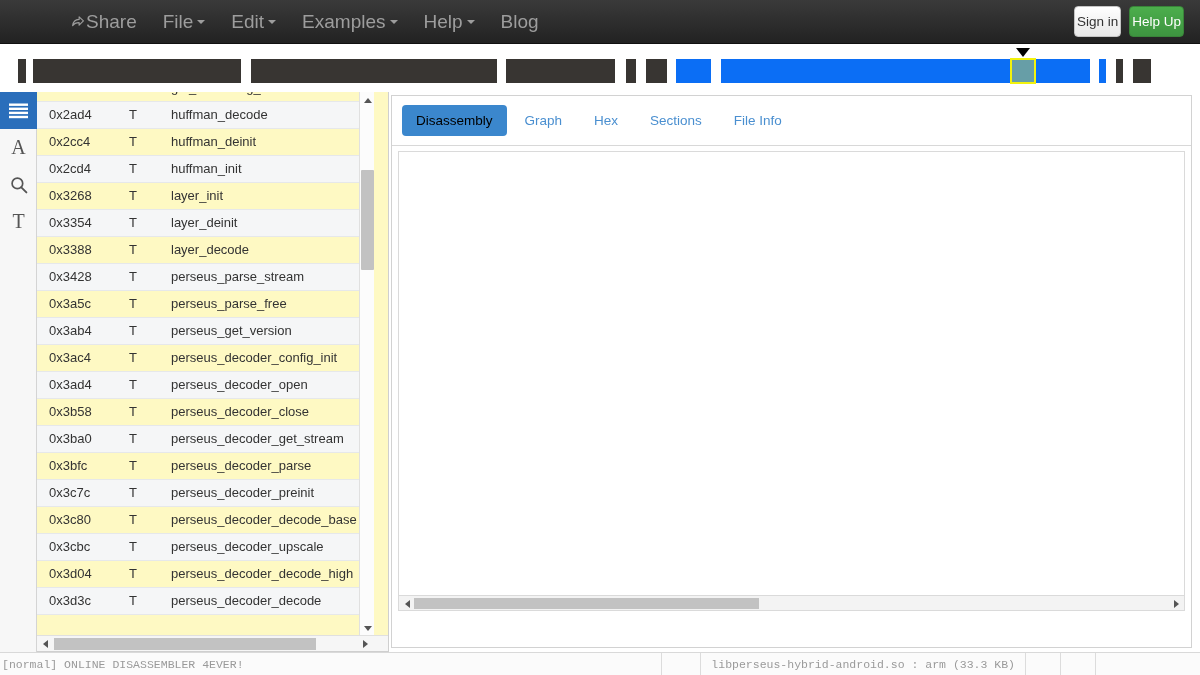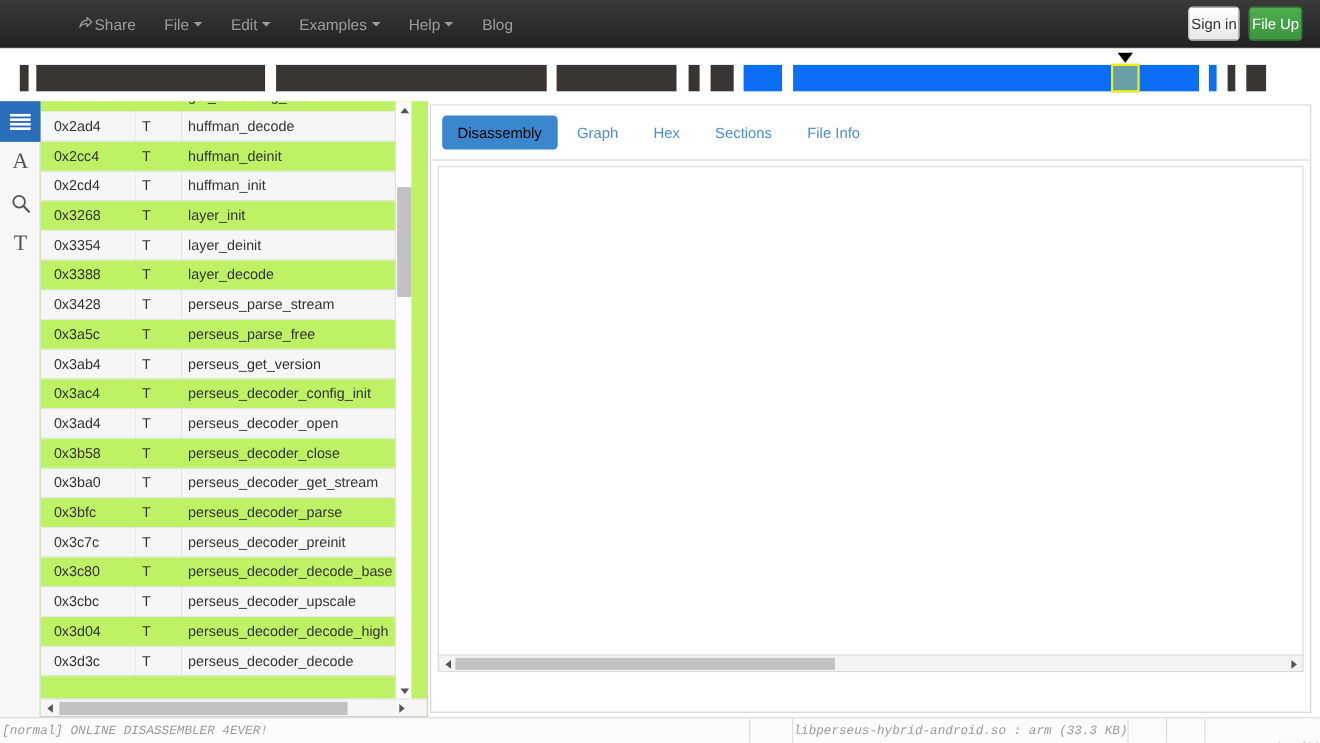--- a/index.html
+++ b/index.html
@@ -46,21 +46,21 @@
     letter-spacing: 0.3px;
   }
   .nav-links {
     display: flex;
     align-items: center;
     margin-left: 58px;
     height: 44px;
   }
   .nav-link {
     color: #9d9d9d;
-    font-size: 14px;
+    font-size: 19px;
     padding: 0 13px;
     height: 44px;
     line-height: 44px;
     cursor: pointer;
     white-space: nowrap;
     display: flex;
     align-items: center;
   }
   .caret {
     display: inline-block;
@@ -173,21 +173,21 @@
     background: #2a6ebb;
     color: #fff;
   }
 
   
   .symbol-panel {
     position: absolute;
     left: 37px; top: 0;
     width: 352px;
     height: 560px;
-    background: #bef264;
+    background: #fef9c3;
     border: 1px solid #cfcfcf;
     border-top: none;
     border-left: none;
     overflow: hidden;
   }
   .symbol-scroll {
     position: absolute;
     left: 0; top: 0;
     width: 336px;
     height: 544px;
@@ -355,23 +355,22 @@
     display: flex;
     align-items: center;
     font-family: "Liberation Mono", monospace;
     font-size: 11.5px;
     color: #9a9a9a;
   }
   .status-cell {
     height: 23px;
     display: flex;
     align-items: center;
-    padding: 0 0;
+    padding: 0 10px;
     white-space: nowrap;
-    font-style: italic;
   }
   .status-mode { flex: 0 0 auto; padding-left: 2px; }
   .status-sep {
     width: 1px; height: 23px;
     background: #dcdcdc;
   }
   .status-file { justify-content: center; }
   .status-addr { justify-content: flex-end; margin-top: 32px; }
   .spacer { flex: 1 1 auto; }
 </style>
@@ -405,21 +404,21 @@
       <span>Help</span>
       <i class="caret"></i>
     </div>
     <div class="nav-link">
       <span>Blog</span>
     </div>
   </div>
 
   <div class="nav-right">
     <button class="btn btn-default">Sign in</button>
-    <button class="btn btn-success">File Up</button>
+    <button class="btn btn-success">Help Up</button>
   </div>
 </div>
 
 <div class="segbar-wrap">
   <div class="segbar" id="segbar">
       <div class="seg dark" style="left: 3.516px; width: 8.204px;"></div>
       <div class="seg dark" style="left: 18.752px; width: 208.616px;"></div>
       <div class="seg dark" style="left: 236.744px; width: 246.12px;"></div>
       <div class="seg dark" style="left: 492.24px; width: 108.996px;"></div>
       <div class="seg dark" style="left: 611.784px; width: 10.548px;"></div>

